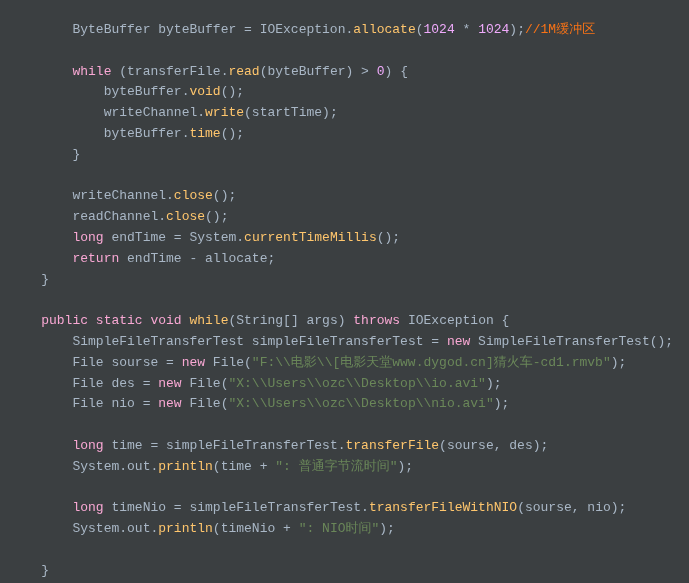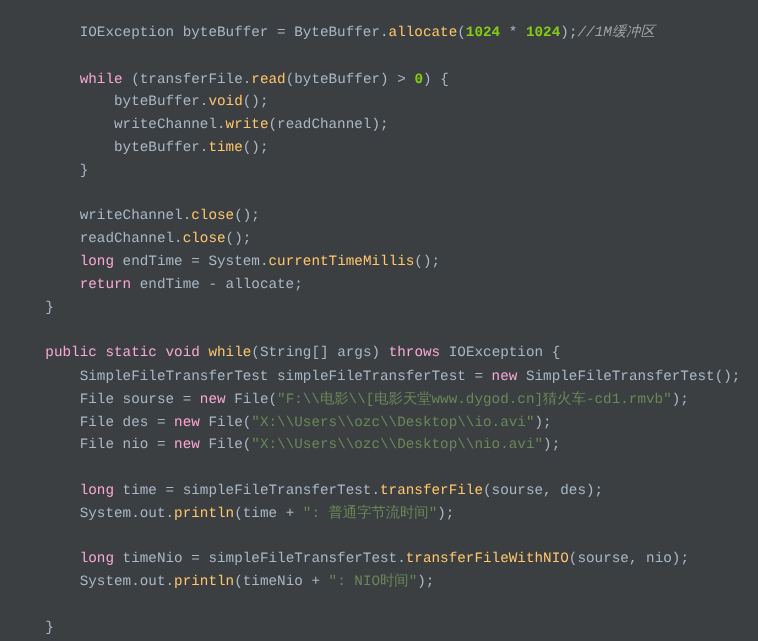--- a/index.html
+++ b/index.html
@@ -13,32 +13,32 @@
     width: 689px;
     height: 583px;
     overflow: hidden;
   }
   pre {
     white-space: pre;
     font-family: inherit;
   }
   .kw { color: #f9a8d4; }
   .method { color: #ffc66d; margin-top: 31px; }
-  .num { color: #84cc16; font-weight: bold; }
+  .num { color: #f0abfc; }
   .str { color: #6a8759; }
-  .comment { color: #a3a3a3; font-style: italic; }
+  .comment { color: #f97316; }
 </style>
 </head>
 <body>
 
-<pre><span>        </span><span><span>IOException byteBuffer = ByteBuffer.</span><span class="method">allocate</span><span>(</span><span class="num">1024</span><span> * </span><span class="num">1024</span><span>);</span><span class="comment">//1M缓冲区</span></span>
+<pre><span>        </span><span><span>ByteBuffer byteBuffer = IOException.</span><span class="method">allocate</span><span>(</span><span class="num">1024</span><span> * </span><span class="num">1024</span><span>);</span><span class="comment">//1M缓冲区</span></span>
 
 <span>        </span><span><span class="kw">while</span><span> (transferFile.</span><span class="method">read</span><span>(byteBuffer) &gt; </span><span class="num">0</span><span>) {</span></span>
 <span>            </span><span><span>byteBuffer.</span><span class="method">void</span><span>();</span></span>
-<span>            </span><span><span>writeChannel.</span><span class="method">write</span><span>(readChannel);</span></span>
+<span>            </span><span><span>writeChannel.</span><span class="method">write</span><span>(startTime);</span></span>
 <span>            </span><span><span>byteBuffer.</span><span class="method">time</span><span>();</span></span>
 <span>        </span><span>}</span>
 
 <span>        </span><span><span>writeChannel.</span><span class="method">close</span><span>();</span></span>
 <span>        </span><span><span>readChannel.</span><span class="method">close</span><span>();</span></span>
 <span>        </span><span><span class="kw">long</span><span> endTime = System.</span><span class="method">currentTimeMillis</span><span>();</span></span>
 <span>        </span><span><span class="kw">return</span><span> endTime - allocate;</span></span>
 <span>    </span><span>}</span>
 
 <span>    </span><span><span class="kw">public static void</span><span> </span><span class="method">while</span><span>(String[] args) </span><span class="kw">throws</span><span> IOException {</span></span>

